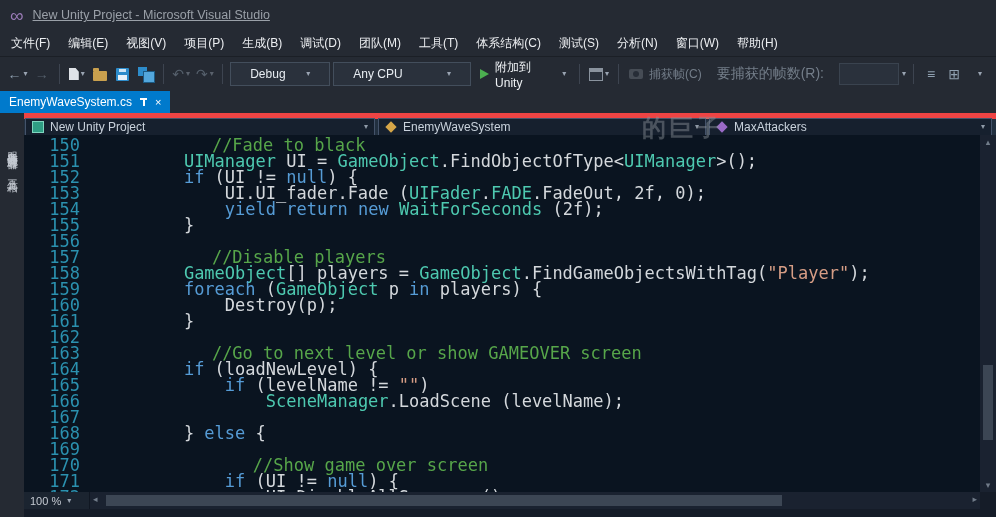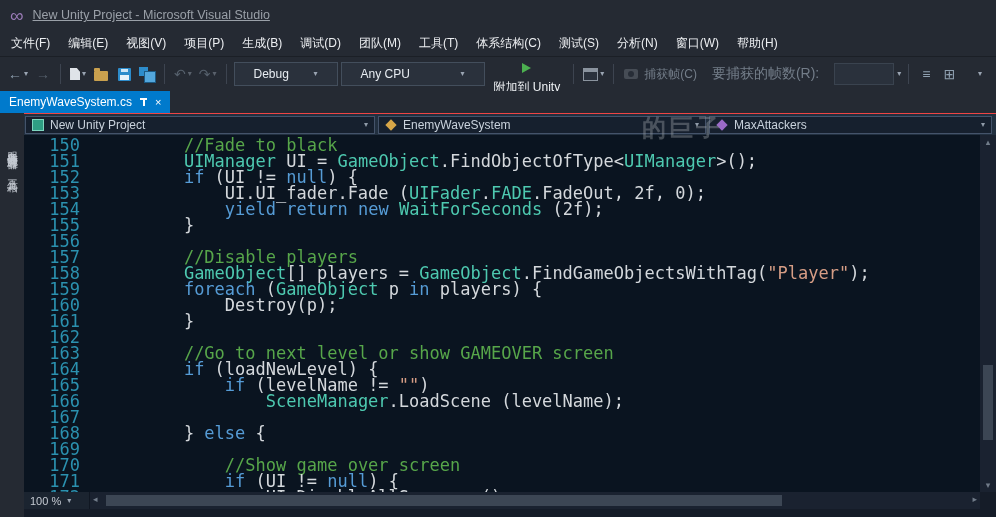--- a/index.html
+++ b/index.html
@@ -23,21 +23,21 @@
     display:flex;align-items:center;gap:3px;padding:0 6px;}
   .tb-btn{height:22px;min-width:20px;display:flex;align-items:center;justify-content:center;
     gap:2px;background:none;border:none;color:#8fa0b0;font-size:14px;padding:0 2px;cursor:default;}
   .tb-btn .glyph{font-size:14px;line-height:1;}
   .caret{font-size:8px;color:#9aa4b2;line-height:1;}
   .tb-sep{width:1px;height:20px;background:#3d4450;margin:0 4px;flex:none;}
   .disabled{opacity:.45;}
   .tb-select{height:22px;background:#2a313c;border:1px solid #434e5c;display:flex;align-items:center;
     padding:0 19px;color:#e8edf2;font-size:12px;gap:8px;}
   .tb-select .lbl{white-space:nowrap;}
-  .attach{display:flex;align-items:center;gap:6px;padding:0 6px;height:22px;color:#f0f3f6;font-size:12px;flex-direction:column;}
+  .attach{display:flex;align-items:center;gap:6px;padding:0 6px;height:22px;color:#f0f3f6;font-size:12px;}
   .play-icon{width:0;height:0;border-left:9px solid #4caf50;border-top:5.5px solid transparent;
     border-bottom:5.5px solid transparent;}
   .frames-label{color:#737d89;font-size:14px;white-space:nowrap;margin:0 12px;}
   .frames-input{width:54px;height:18px;background:#2a313c;border:1px solid #3a434f;color:#aab2bc;}
   .capture-label{color:#737d89;font-size:12px;white-space:nowrap;}
   .spacer{flex:1;}
   
   .icon-page{width:10px;height:12px;background:#dfe3e8;clip-path:polygon(0 0,68% 0,100% 32%,100% 100%,0 100%);}
   .icon-folder{width:14px;height:10px;background:#c9a04e;border-radius:1px;position:relative;margin-top:3px;}
   .icon-folder::before{content:"";position:absolute;top:-3px;left:0;width:6px;height:3px;background:#c9a04e;border-radius:1px 1px 0 0;}
@@ -57,41 +57,41 @@
   .tab{height:100%;display:flex;align-items:center;gap:7px;padding:0 9px;background:var(--accent);
     color:#fff;font-size:12px;}
   .pin-icon{position:relative;width:9px;height:11px;display:inline-block;}
   .pin-icon::before{content:"";position:absolute;top:1px;left:1px;width:7px;height:2px;background:#fff;}
   .pin-icon::after{content:"";position:absolute;top:3px;left:4px;width:2px;height:6px;background:#fff;}
   .close-icon{font-size:11px;color:#fff;line-height:1;}
 
   
   .navbar{position:absolute;top:113px;left:0;right:0;height:22px;background:var(--chrome);}
   .nav-inner{position:absolute;left:24px;right:0;top:0;bottom:0;background:var(--navbarbg);
-    border-top:1px solid #ef4444;display:flex;align-items:center;padding:1px 1px;text-align:center;}
+    border-top:6px solid #ef4444;display:flex;align-items:center;padding:1px 1px;text-align:center;}
   .nav-dd{height:18px;background:var(--dropdownbg);border:1px solid #44536a;display:flex;align-items:center;
     gap:6px;padding:0 6px;color:#c9d2dc;font-size:12px;margin-right:3px;box-sizing:border-box;}
   .nav-dd .caret{margin-left:auto;color:#8f9aa8;}
   .ic-proj{width:10px;height:10px;background:#2f9e84;border:1px solid #7fd6c0;flex:none;}
   .ic-class{width:8px;height:8px;background:#d6a648;transform:rotate(45deg);flex:none;margin:0 2px;}
   .ic-method{width:8px;height:8px;background:#9b6bc8;transform:rotate(45deg);flex:none;margin:0 2px;}
 
   
   .sidebar{position:absolute;left:0;top:135px;width:24px;height:382px;background:var(--chrome);
     display:flex;flex-direction:column;align-items:center;gap:20px;padding-top:8px;box-sizing:border-box;}
   .side-tab{writing-mode:vertical-rl;font-size:11px;color:#c5cad2;letter-spacing:1px;}
 
   
   .editor{position:absolute;left:24px;top:135px;width:956px;height:357px;background:var(--editorbg);
     overflow:hidden;font-family:"DejaVu Sans Mono",monospace;font-size:17px;line-height:16px;padding-top:2px;}
   .line{display:flex;height:16px;white-space:pre;}
   .num{display:inline-block;width:56px;flex:none;text-align:right;color:var(--linenum);padding-right:22px;}
   .txt{white-space:pre;}
   .tk-p{color:var(--plain);}
-  .tk-c{color:var(--comment);}
+  .tk-c{color:var(--comment);margin-left:28px;}
   .tk-k{color:var(--keyword);}
   .tk-t{color:var(--typename);}
   .tk-s{color:var(--stringlit);}
   .watermark{position:absolute;left:642px;top:112px;font-size:24px;font-weight:bold;color:#8b9299;
     opacity:.45;letter-spacing:3px;z-index:40;}
 
   
   .vscroll{position:absolute;right:0;top:135px;width:16px;height:357px;background:#1a2230;}
   .vscroll .arr{position:absolute;left:0;width:16px;text-align:center;color:#707b88;font-size:9px;}
   .vscroll .arr.up{top:2px;} .vscroll .arr.down{bottom:2px;}

